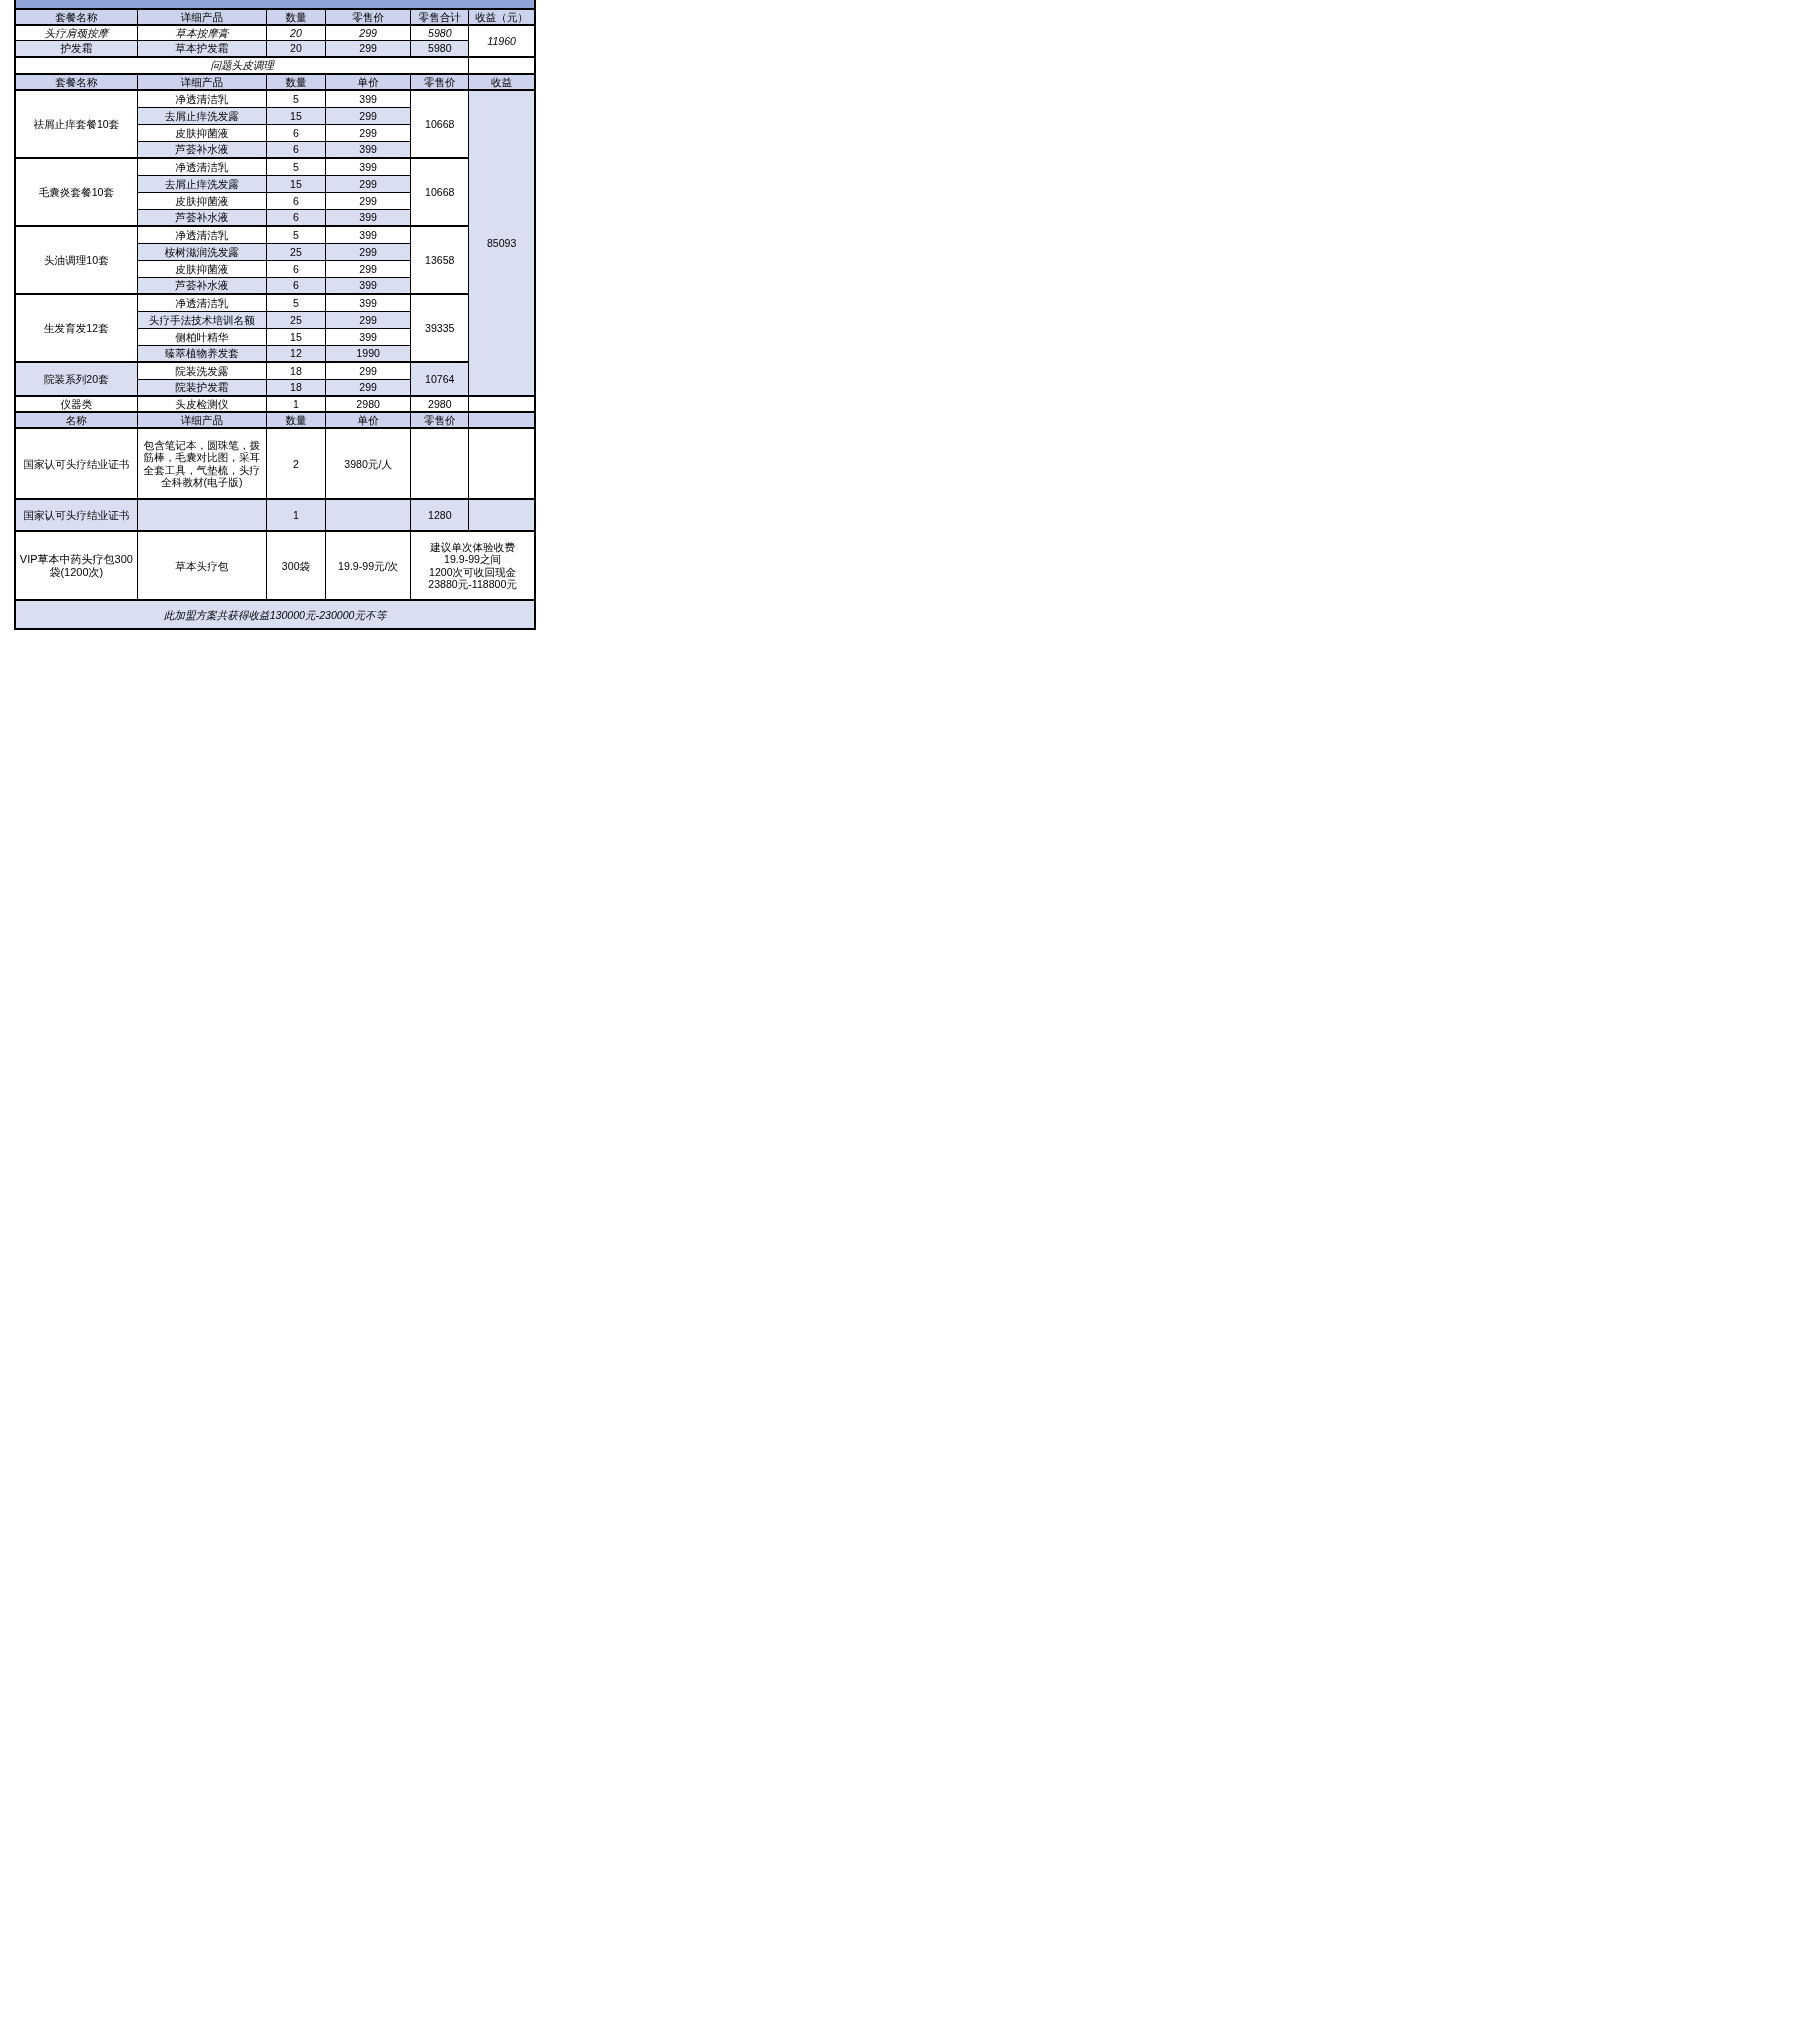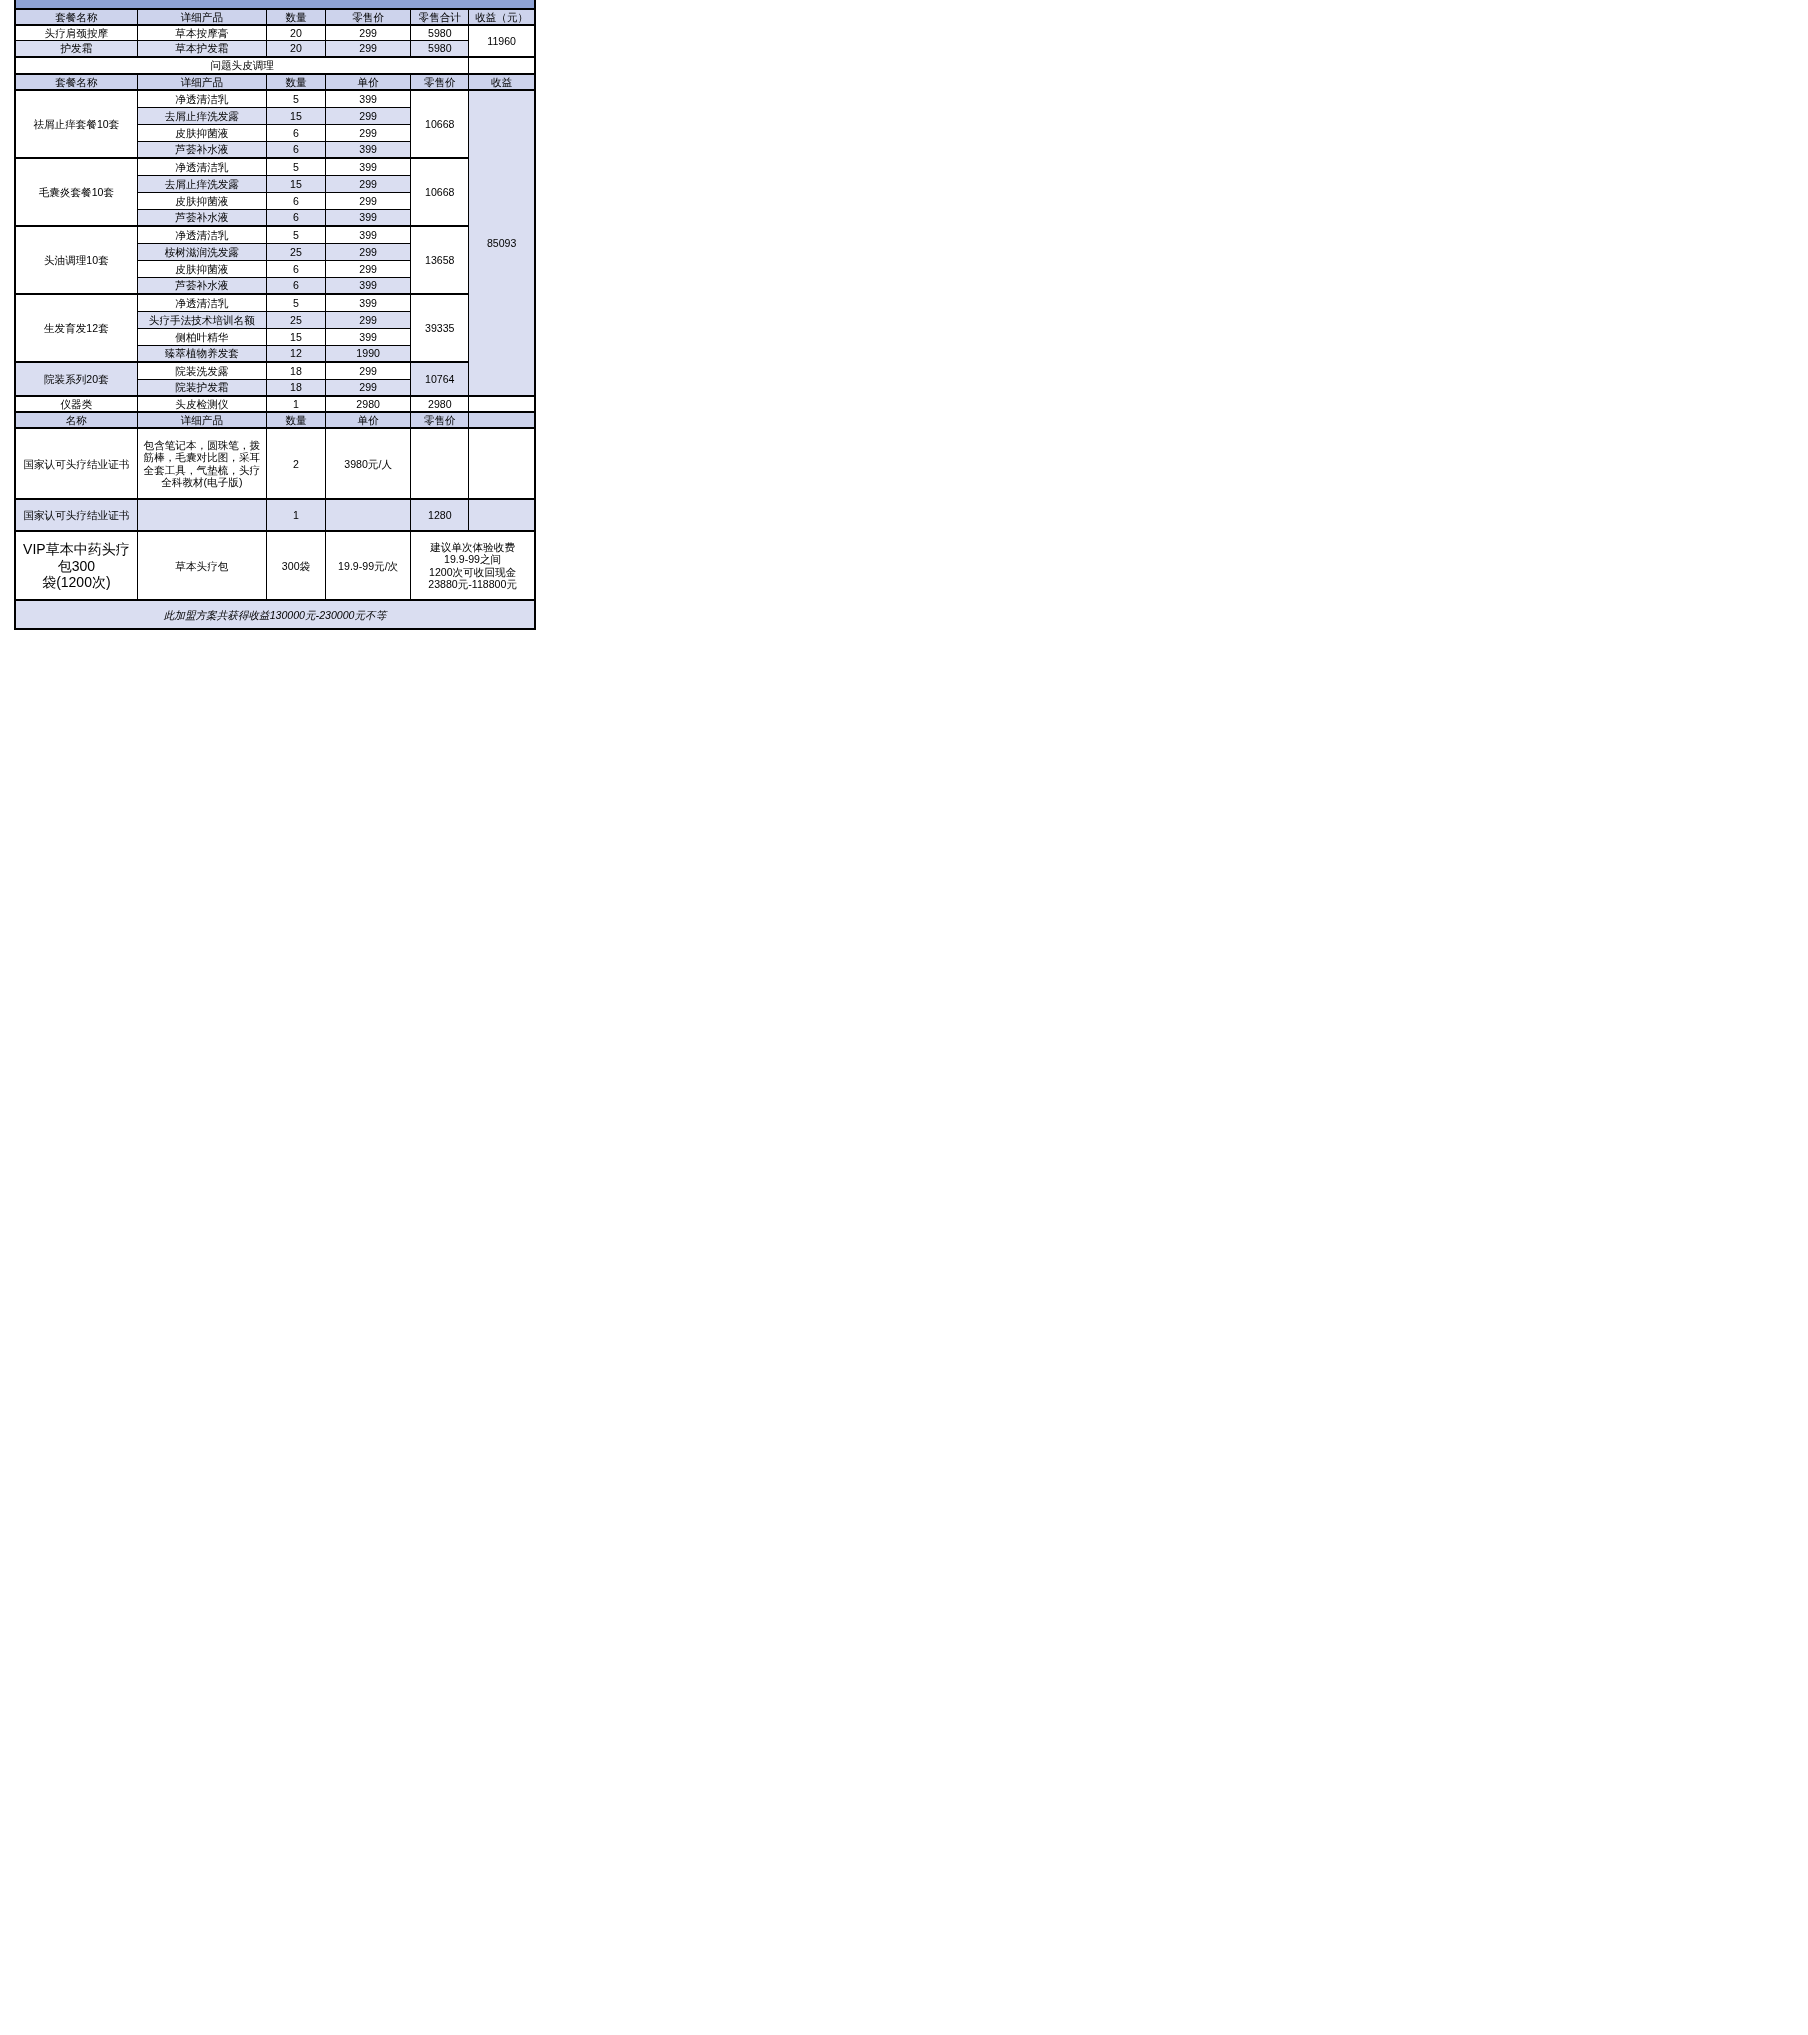--- a/index.html
+++ b/index.html
@@ -23,23 +23,23 @@
   tr.hd td{background:#CDD3EC;}
   tr.alt td{background:#DADEF1;}
   td.alt{background:#DADEF1 !important;}
   td.white{background:#fff !important;}
   tr.tk td{border-top-width:2px;}
   td.bl{border-left:none;}
   td.br{border-right:none;}
   tr:first-child td{border-top:none;}
   tr:last-child td{border-bottom:none;}
   .pre{white-space:pre-line;}
-  .vip{font-size:14px;}
+  .vip{font-size:11px;}
   tr.h34{height:14px;} tr.h41{height:16.7px;} tr.h42{height:17px;}
-  tr.h44{height:14px;} tr.h45{height:16px;} tr.h56{height:32px;}
+  tr.h44{height:14px;font-style:italic;} tr.h45{height:16px;} tr.h56{height:32px;}
   tr.h68{height:28px;font-style:italic;} tr.h169{height:69px;} tr.h175{height:71px;}
 </style>
 </head>
 <body>
 
 <div class="sheet">
   <div class="topbar"></div>
   <div class="frame">
   <table>
     <colgroup>

